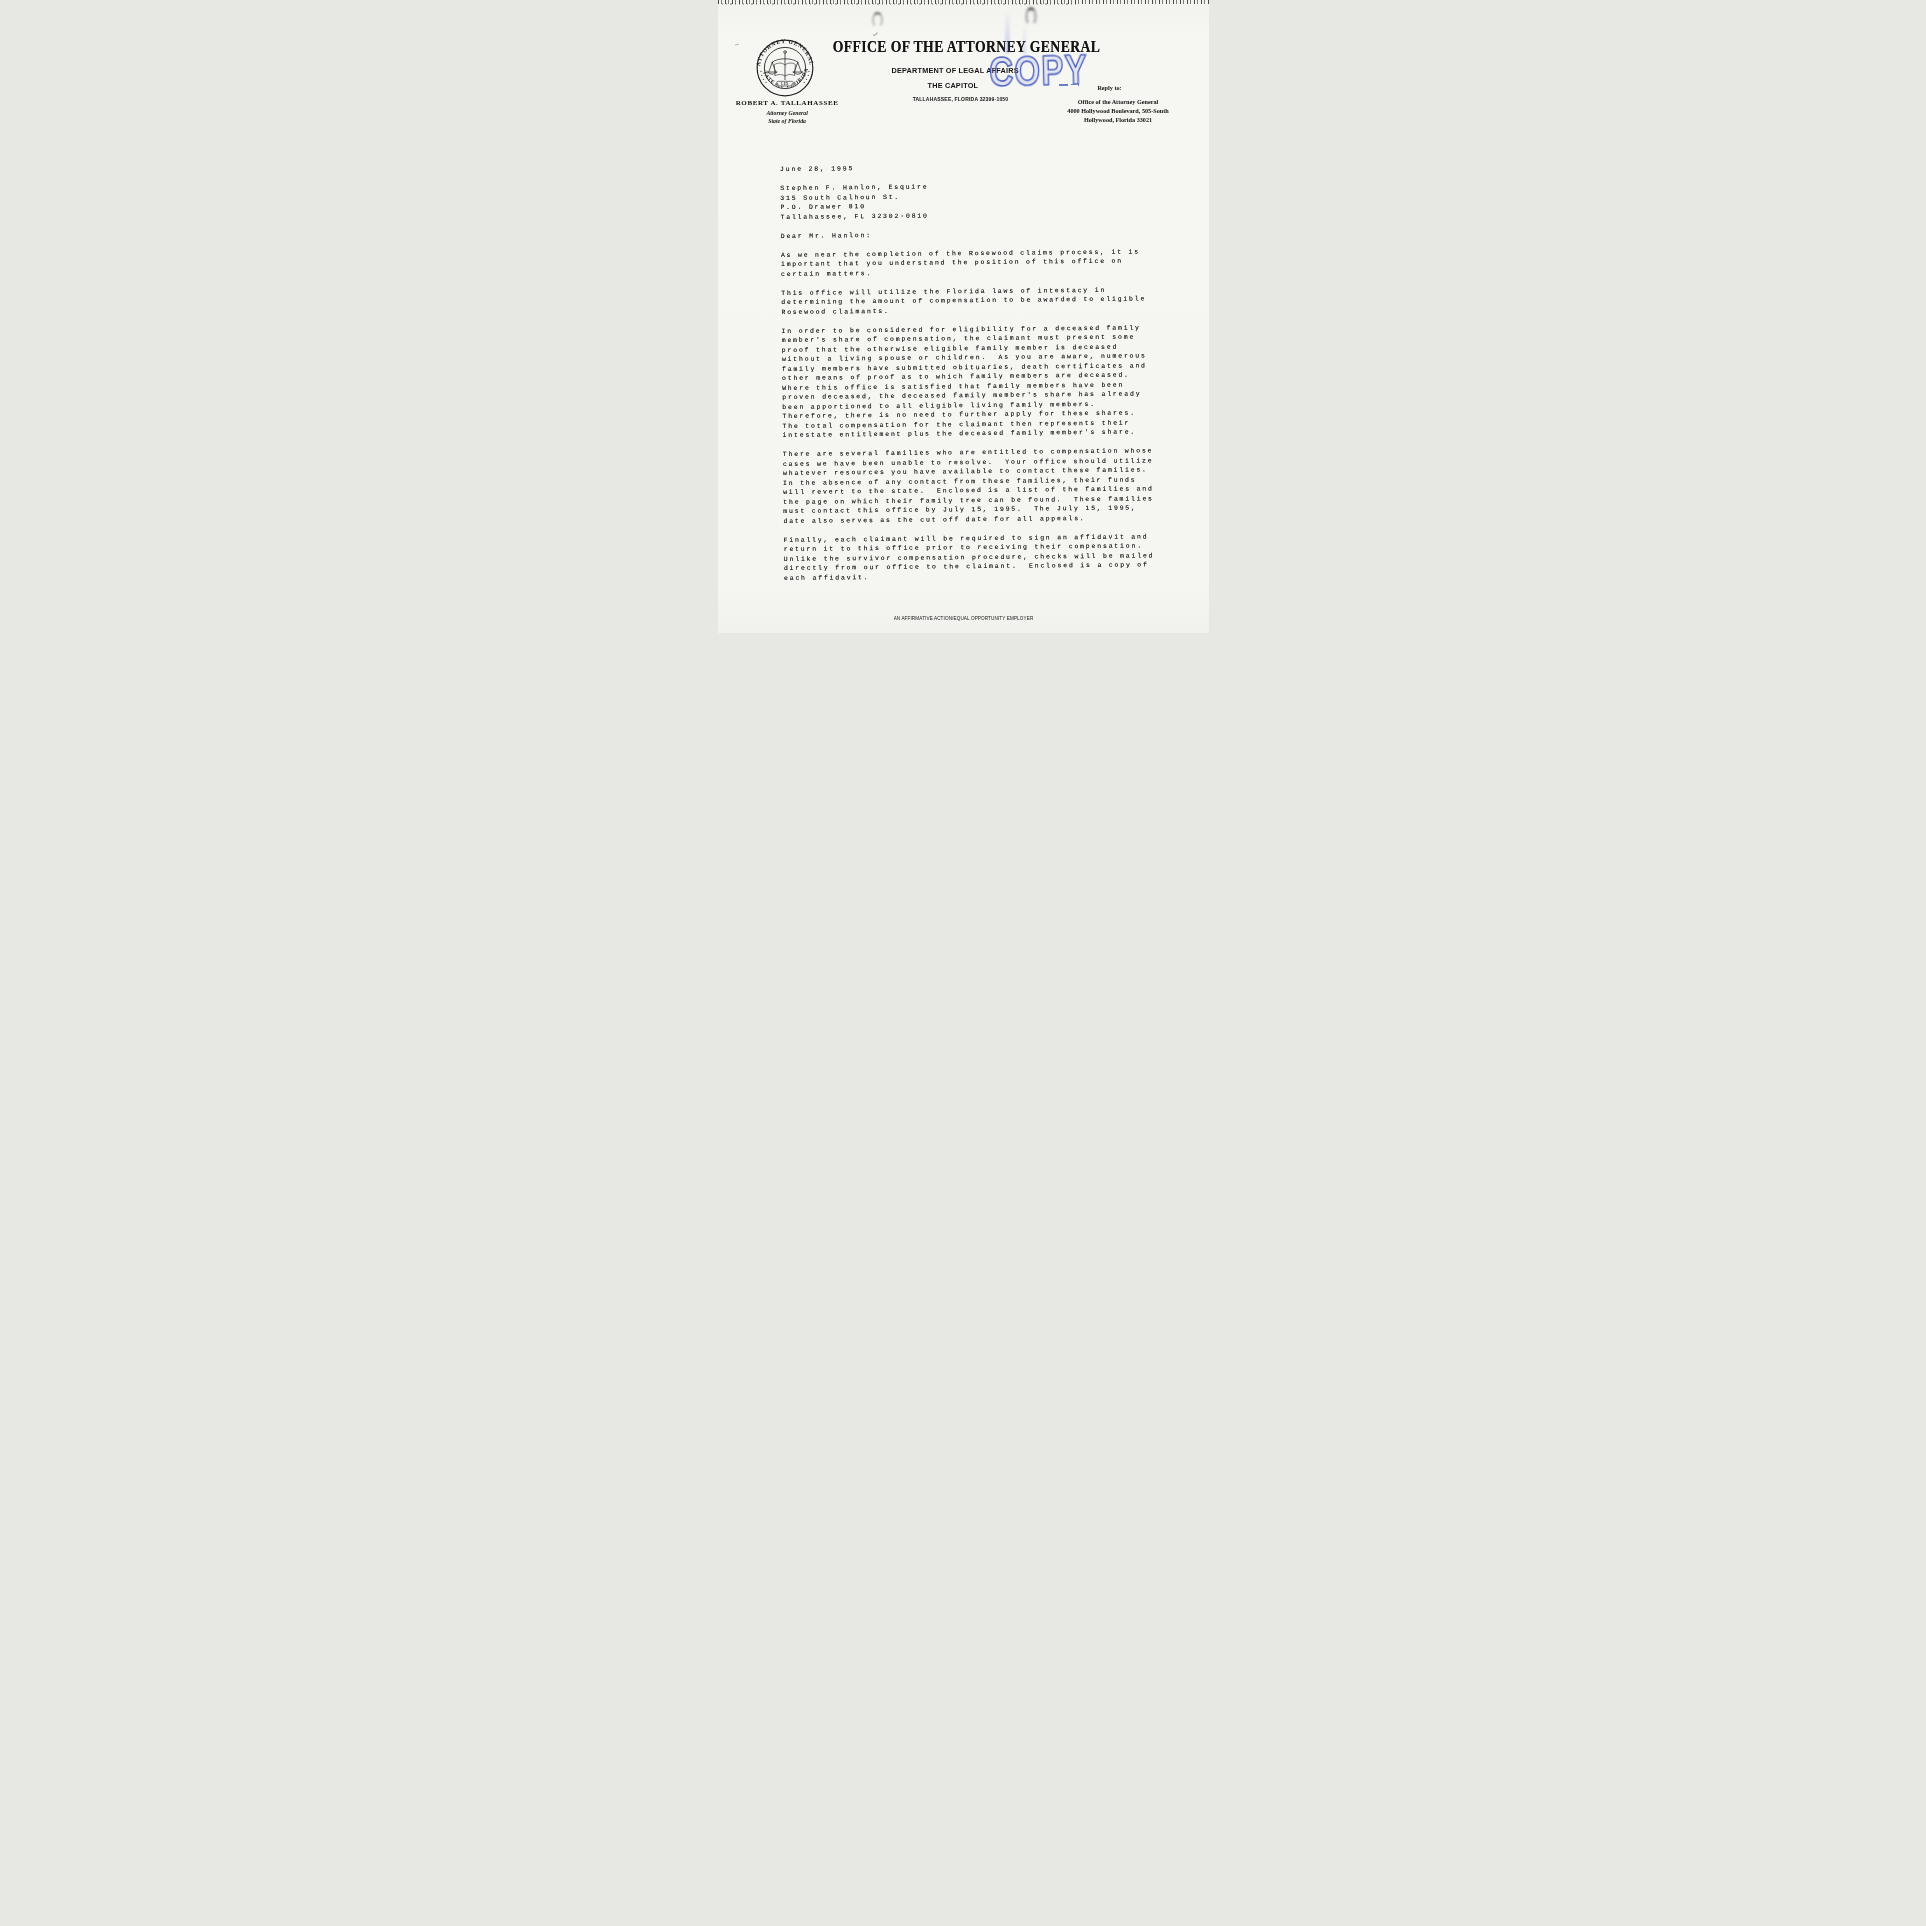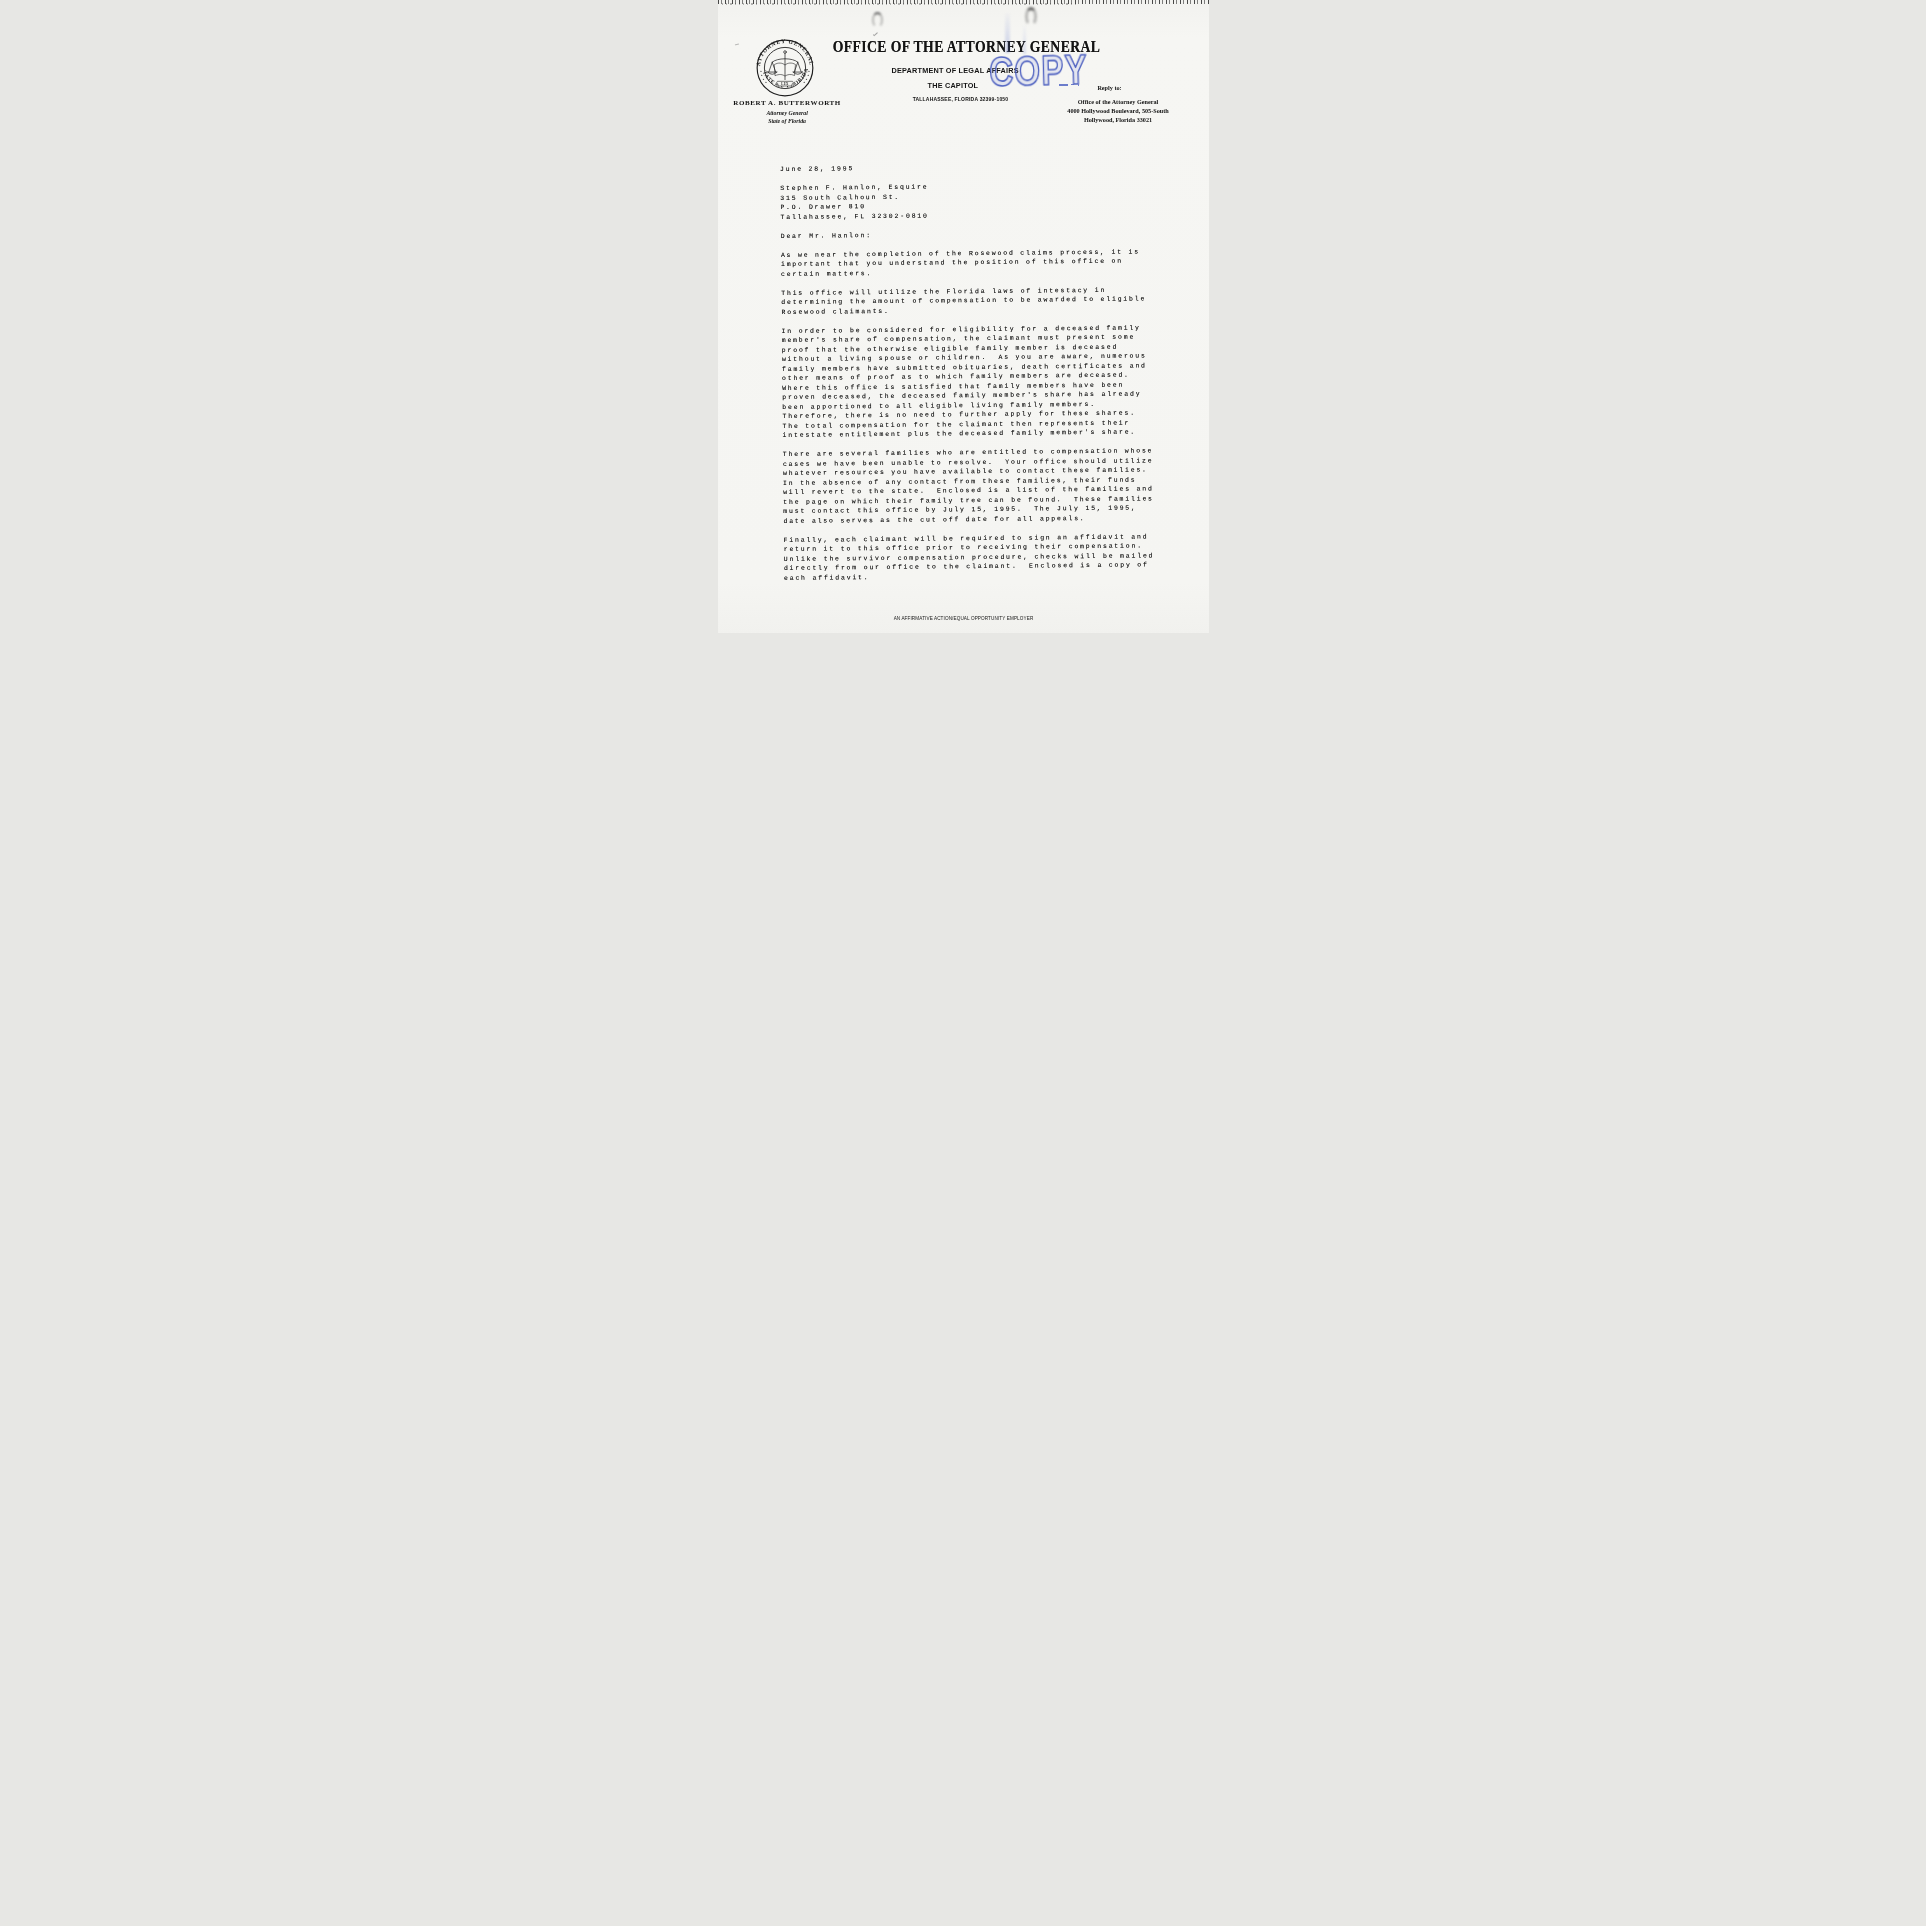--- a/index.html
+++ b/index.html
@@ -158,21 +158,21 @@
       <text x="100" y="158.5" text-anchor="middle" font-family="Liberation Serif, DejaVu Serif, serif" font-weight="bold" font-size="11" letter-spacing="1" fill="#1d1d1d">LEX</text>
     </g>
   </svg>
 
   <div class="title">OFFICE OF THE ATTORNEY GENERAL</div>
   <div class="dept sans">DEPARTMENT OF LEGAL AFFAIRS</div>
   <div class="capitol sans">THE CAPITOL</div>
   <div class="cityline sans">TALLAHASSEE, FLORIDA 32399-1050</div>
 
   <div class="official">
-    <div class="official-name">ROBERT A. BUTTERWORTH</div>
+    <div class="official-name">ROBERT A. TALLAHASSEE</div>
     <div class="official-role">Attorney General</div>
     <div class="official-state">State of Florida</div>
   </div>
 
   <div class="reply-label">Reply to:</div>
   <div class="reply-lines">
     <div>Office of the Attorney General</div>
     <div>4000 Hollywood Boulevard, 505-South</div>
     <div>Hollywood, Florida 33021</div>
   </div>

